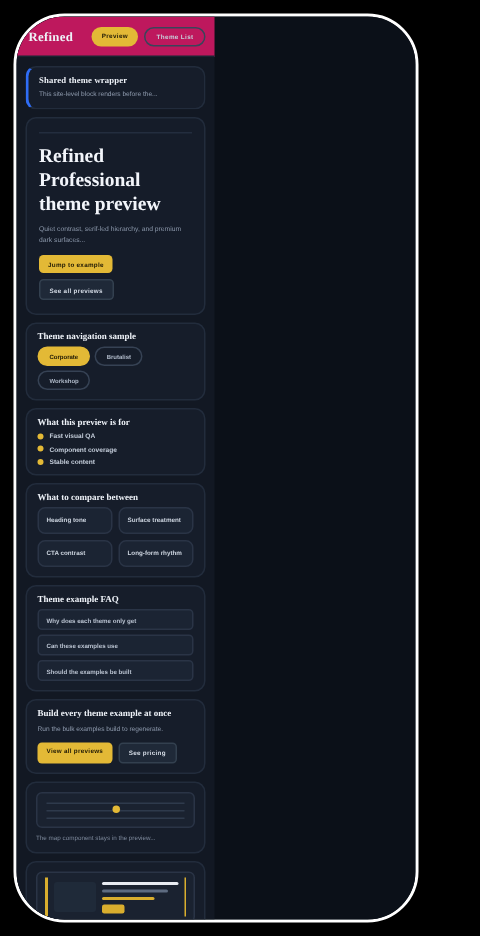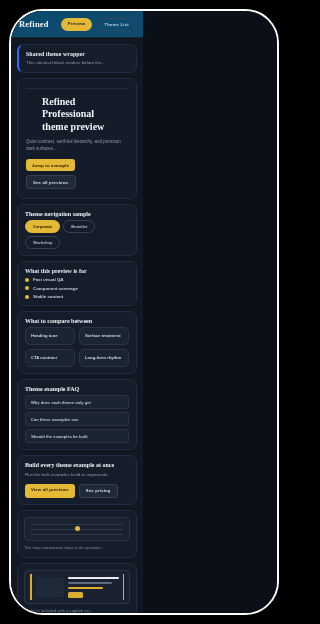--- a/index.html
+++ b/index.html
@@ -20,21 +20,21 @@
     background:#0b1018;
     overflow:hidden;
   }
   
   .page{
     position:absolute;left:0;top:0;width:132px;
     background:#121823;
     min-height:100%;
   }
   .topbar{
-    height:26px;background:#0c4a6e;
+    height:26px;background:#be185d;
     display:flex;align-items:center;
     padding:0 6px 0 8px;gap:4px;
     border-bottom:1px solid #1b2432;
   }
   .brand{
     font-family:"Liberation Serif", serif;
     color:#eef2f8;font-size:8.5px;font-weight:700;letter-spacing:.2px;
     white-space:nowrap;
   }
   .topnav{display:flex;gap:4px;margin-left:auto;}
@@ -58,22 +58,22 @@
     font-family:"Liberation Serif", serif;
     color:#eef2f8;font-size:5.8px;font-weight:700;letter-spacing:.1px;
     margin:0 0 2px;
   }
   .title-sm{
     font-family:"Liberation Serif", serif;
     color:#eef2f8;font-size:6px;font-weight:700;margin:0 0 3px;
   }
   .hero-title{
     font-family:"Liberation Serif", serif;
-    color:#f2f5fa;font-size:10px;line-height:1.22;font-weight:700;
-    margin:0 16px 5px;
+    color:#f2f5fa;font-size:13px;line-height:1.22;font-weight:700;
+    margin:0 0 5px;
   }
   .body-xs{
     color:#8e9aad;font-size:4.4px;line-height:1.65;margin:0;
   }
   .hero-sub{color:#8b97aa;font-size:4.5px;line-height:1.7;margin:0 0 6px;}
   .hr{height:1px;background:#232d3e;margin:0 0 7px;}
 
   .btnrow{display:flex;gap:4px;flex-wrap:wrap;}
   .btn{
     font-size:4.2px;font-weight:700;letter-spacing:.2px;

